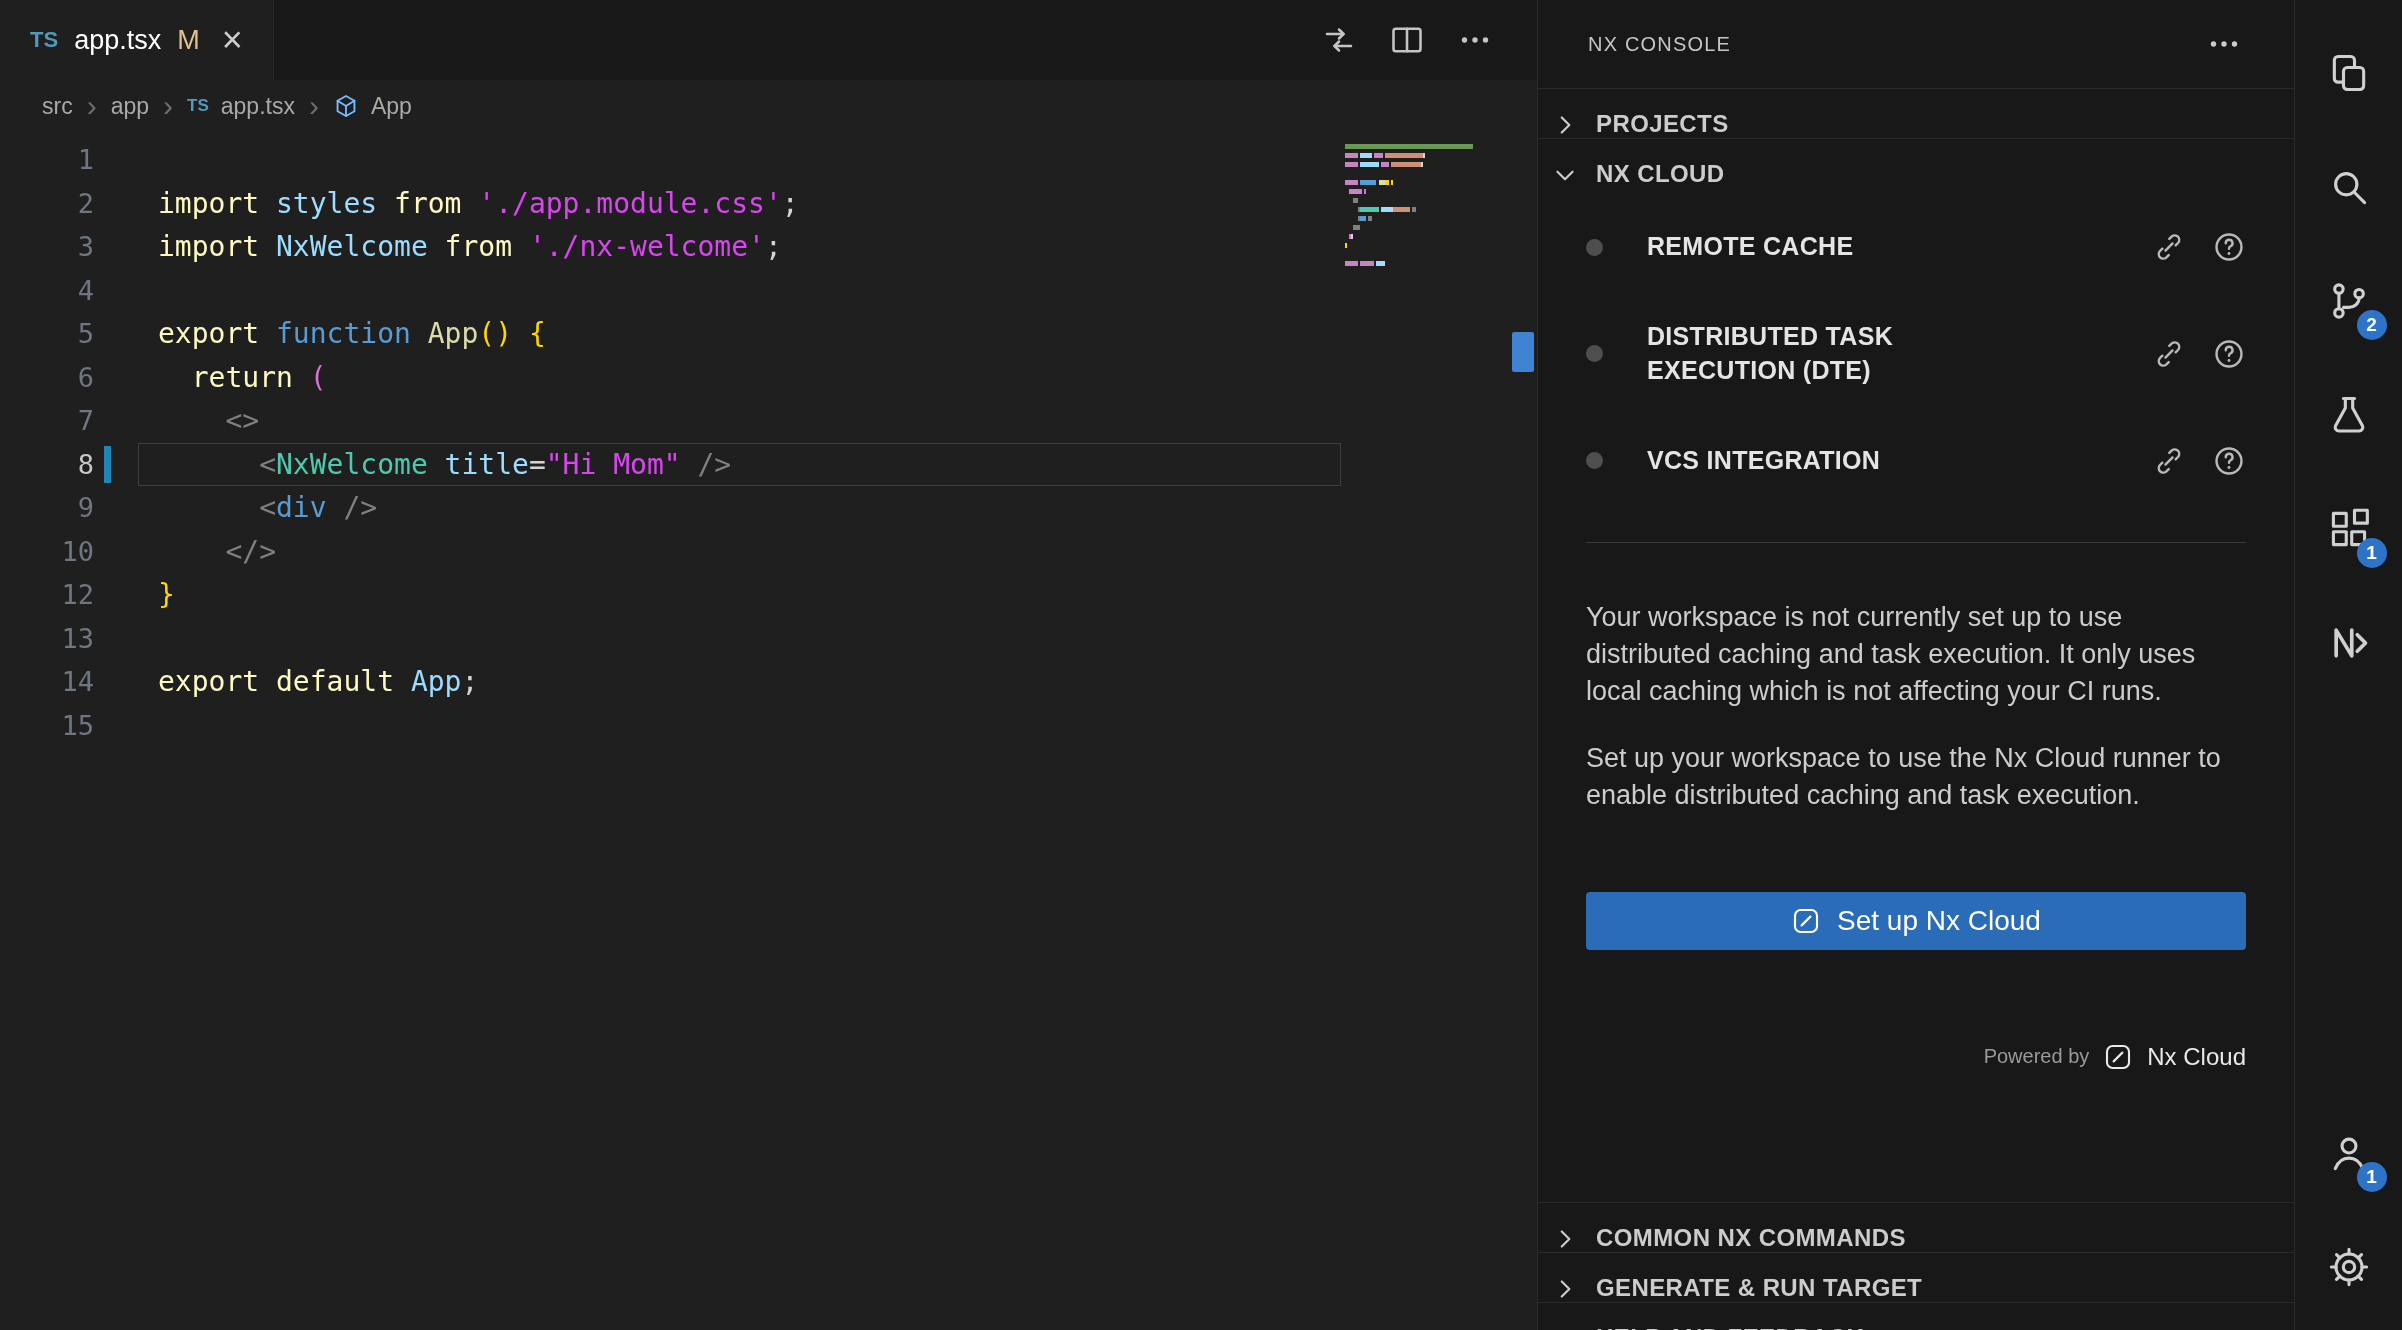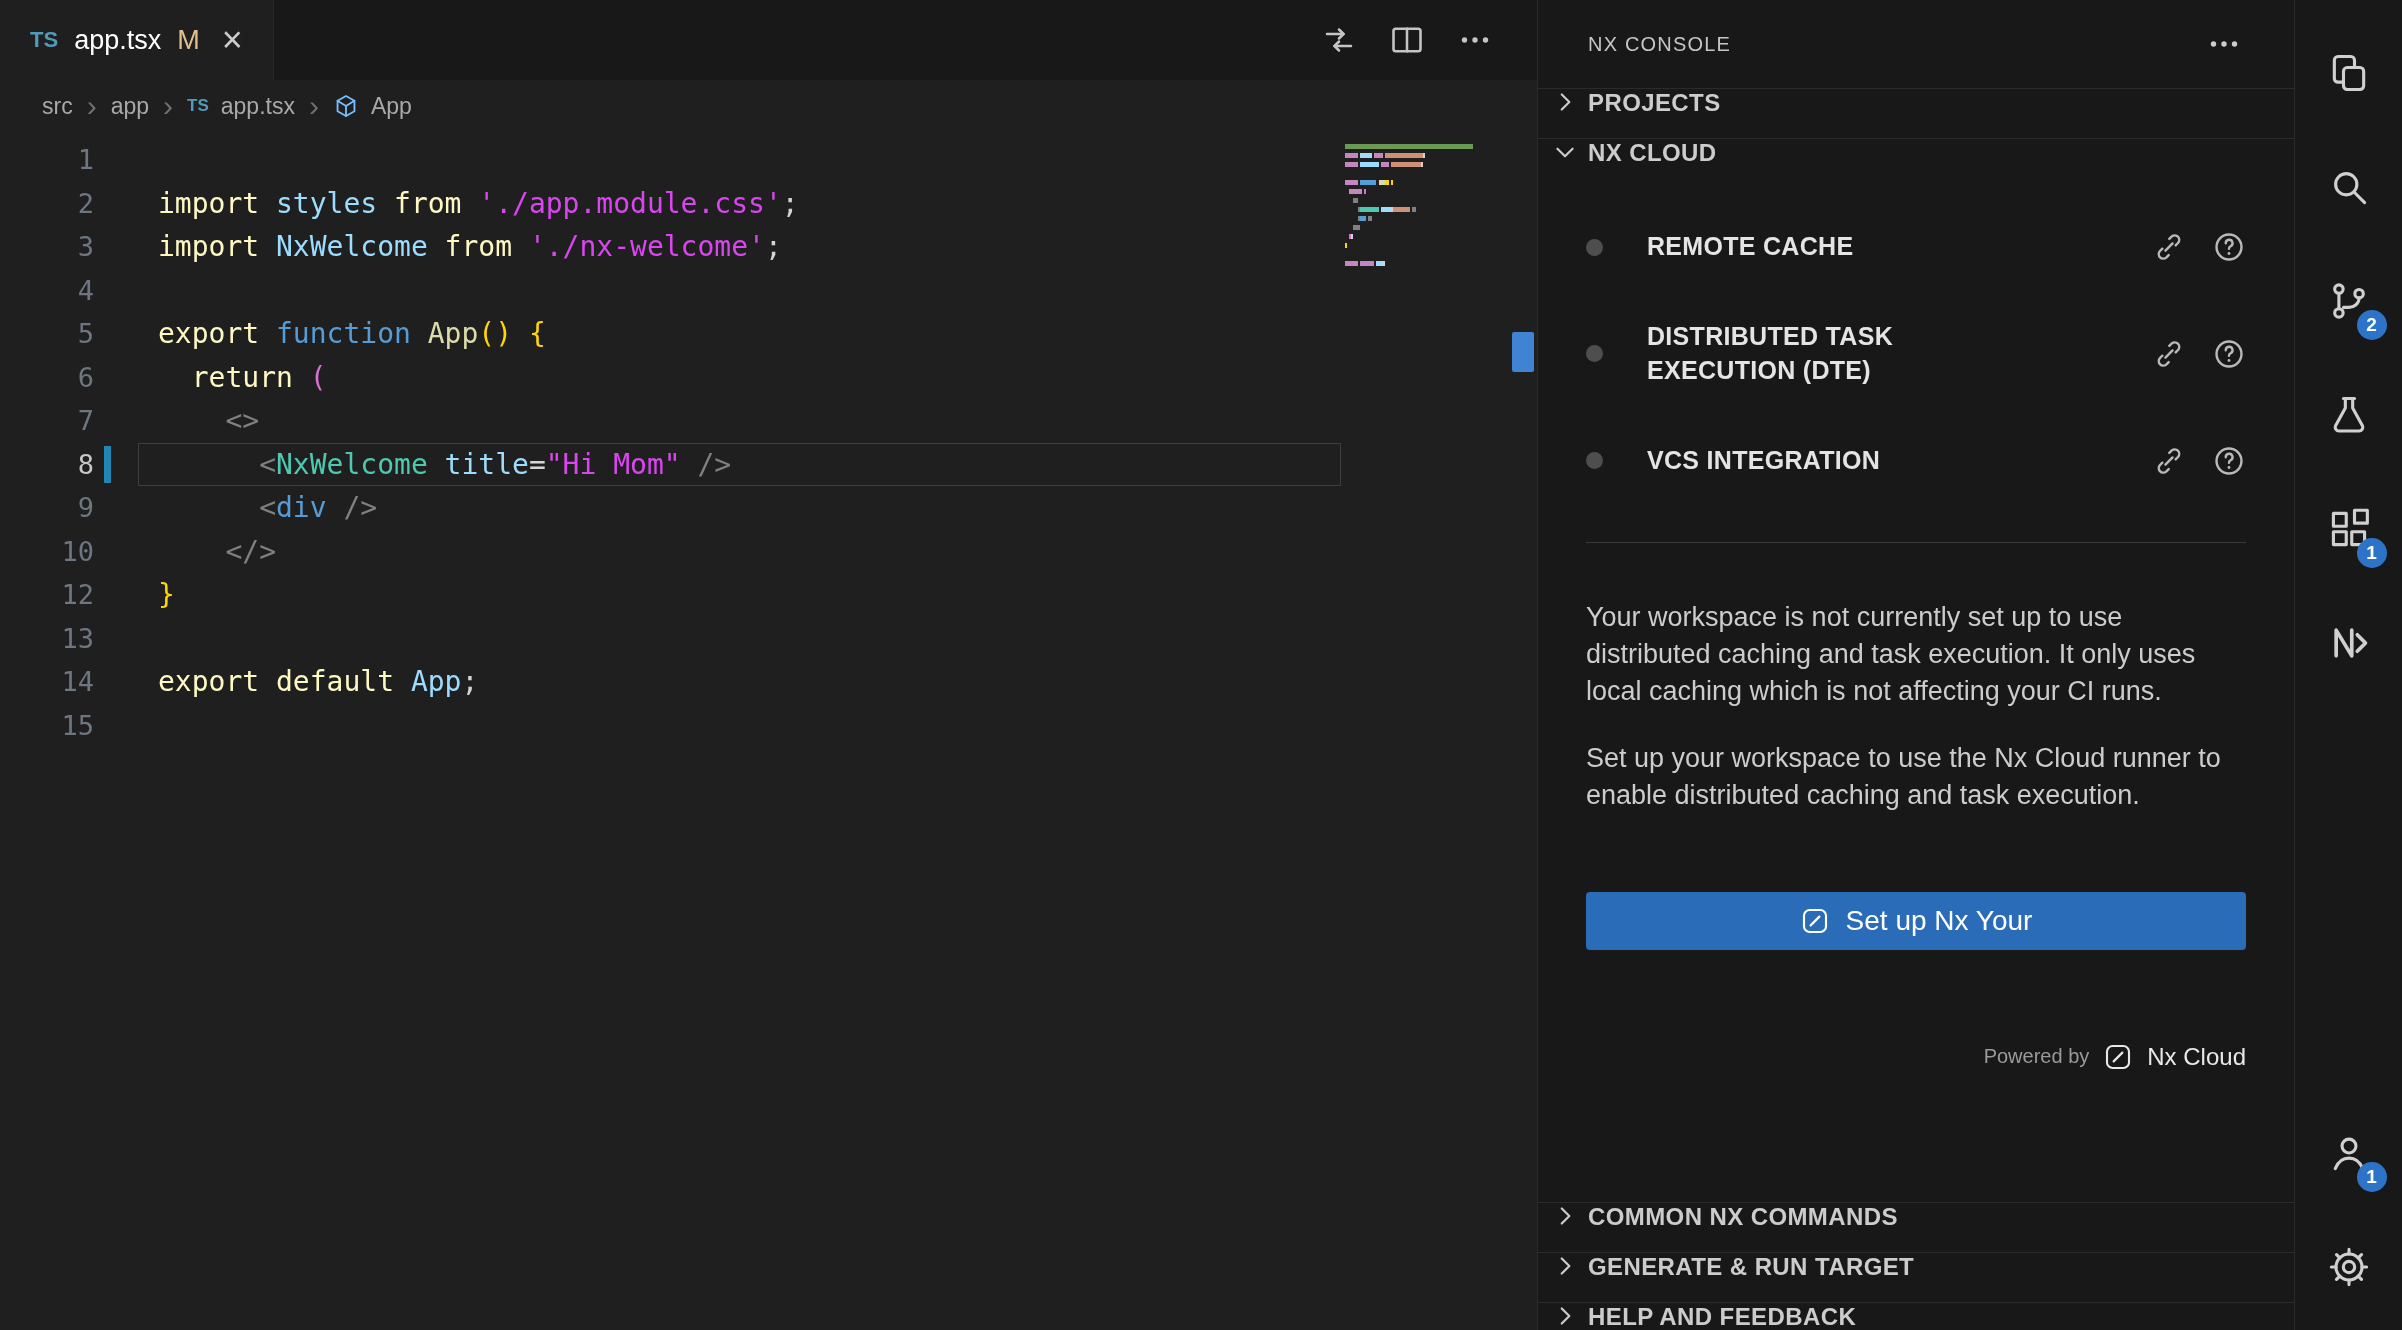--- a/index.html
+++ b/index.html
@@ -41,21 +41,21 @@
   .minimap{position:absolute;top:10px;right:24px;width:168px;cursor:pointer}
   .mm-row{height:9px;display:flex;align-items:center}
   .mm-row span{display:inline-block;height:5px}
   .overview-mark{position:absolute;right:3px;top:200px;width:22px;height:40px;background:#3f83d2;border-radius:2px}
 
   
   .side-panel{width:757px;background:#181818;border-left:1px solid #2b2b2b;display:flex;flex-direction:column;overflow:hidden}
   .panel-header{height:88px;display:flex;align-items:center;justify-content:space-between;padding:0 52px 0 50px;flex:none}
   .panel-title{font-size:20px;letter-spacing:1.2px;color:#c5c5c5}
   .panel-more{width:36px;height:36px;color:#cccccc;cursor:pointer}
-  .section-row{display:flex;align-items:flex-start;height:50px;border-top:1px solid #2b2b2b;padding-left:14px;gap:10px;font-weight:700;font-size:24px;color:#cccccc;letter-spacing:.4px;cursor:pointer;flex:none}
+  .section-row{display:flex;align-items:flex-end;height:50px;border-top:1px solid #2b2b2b;padding-left:14px;gap:18px;font-weight:700;font-size:24px;color:#cccccc;letter-spacing:.4px;cursor:pointer;flex:none}
   .chev{width:26px;height:26px;color:#cccccc}
   .nx-cloud-content{display:flex;flex-direction:column;flex:none}
   .features{margin-top:42px}
   .feature-row{display:flex;align-items:center;padding:0 48px;margin-bottom:56px}
   .dot{width:17px;height:17px;border-radius:50%;background:#4e4e4e;margin-right:44px;flex:none}
   .feature-label{width:360px;font-weight:700;font-size:25px;color:#e4e4e4;line-height:1.35;letter-spacing:.3px}
   .feature-actions{margin-left:auto;display:flex;align-items:center;gap:26px;color:#b9b9b9}
   .fa-icon{width:34px;height:34px;cursor:pointer}
   .divider{border-top:1px solid #3a3a3a;margin:8px 48px 0}
   .panel-text{margin:0 48px;font-size:27px;line-height:37px;color:#cccccc}
@@ -379,21 +379,21 @@
       <div class="divider"></div>
       <p class="panel-text first">Your workspace is not currently set up to use distributed caching and task execution. It only uses local caching which is not affecting your CI runs.</p>
       <p class="panel-text second">Set up your workspace to use the Nx Cloud runner to enable distributed caching and task execution.</p>
       <button class="setup-btn" id="setup-btn" style="background: rgb(43, 108, 184);">
         <span class="icon btn-logo">
             <svg viewBox="0 0 24 24" fill="none" stroke="currentColor" stroke-width="1.7" stroke-linecap="round" stroke-linejoin="round">
               <rect x="3.2" y="3.2" width="17.6" height="17.6" rx="4.5"></rect>
               <path d="M8.5 15.5l7-7"></path>
             </svg>
           </span>
-        <span>Set up Nx Your</span>
+        <span>Set up Nx Cloud</span>
       </button>
       <div class="powered">
         <span class="powered-prefix">Powered by</span>
         <span class="icon powered-logo">
             <svg viewBox="0 0 24 24" fill="none" stroke="currentColor" stroke-width="1.7" stroke-linecap="round" stroke-linejoin="round">
               <rect x="3.2" y="3.2" width="17.6" height="17.6" rx="4.5"></rect>
               <path d="M8.5 15.5l7-7"></path>
             </svg>
           </span>
         <span class="powered-brand">Nx Cloud</span>

